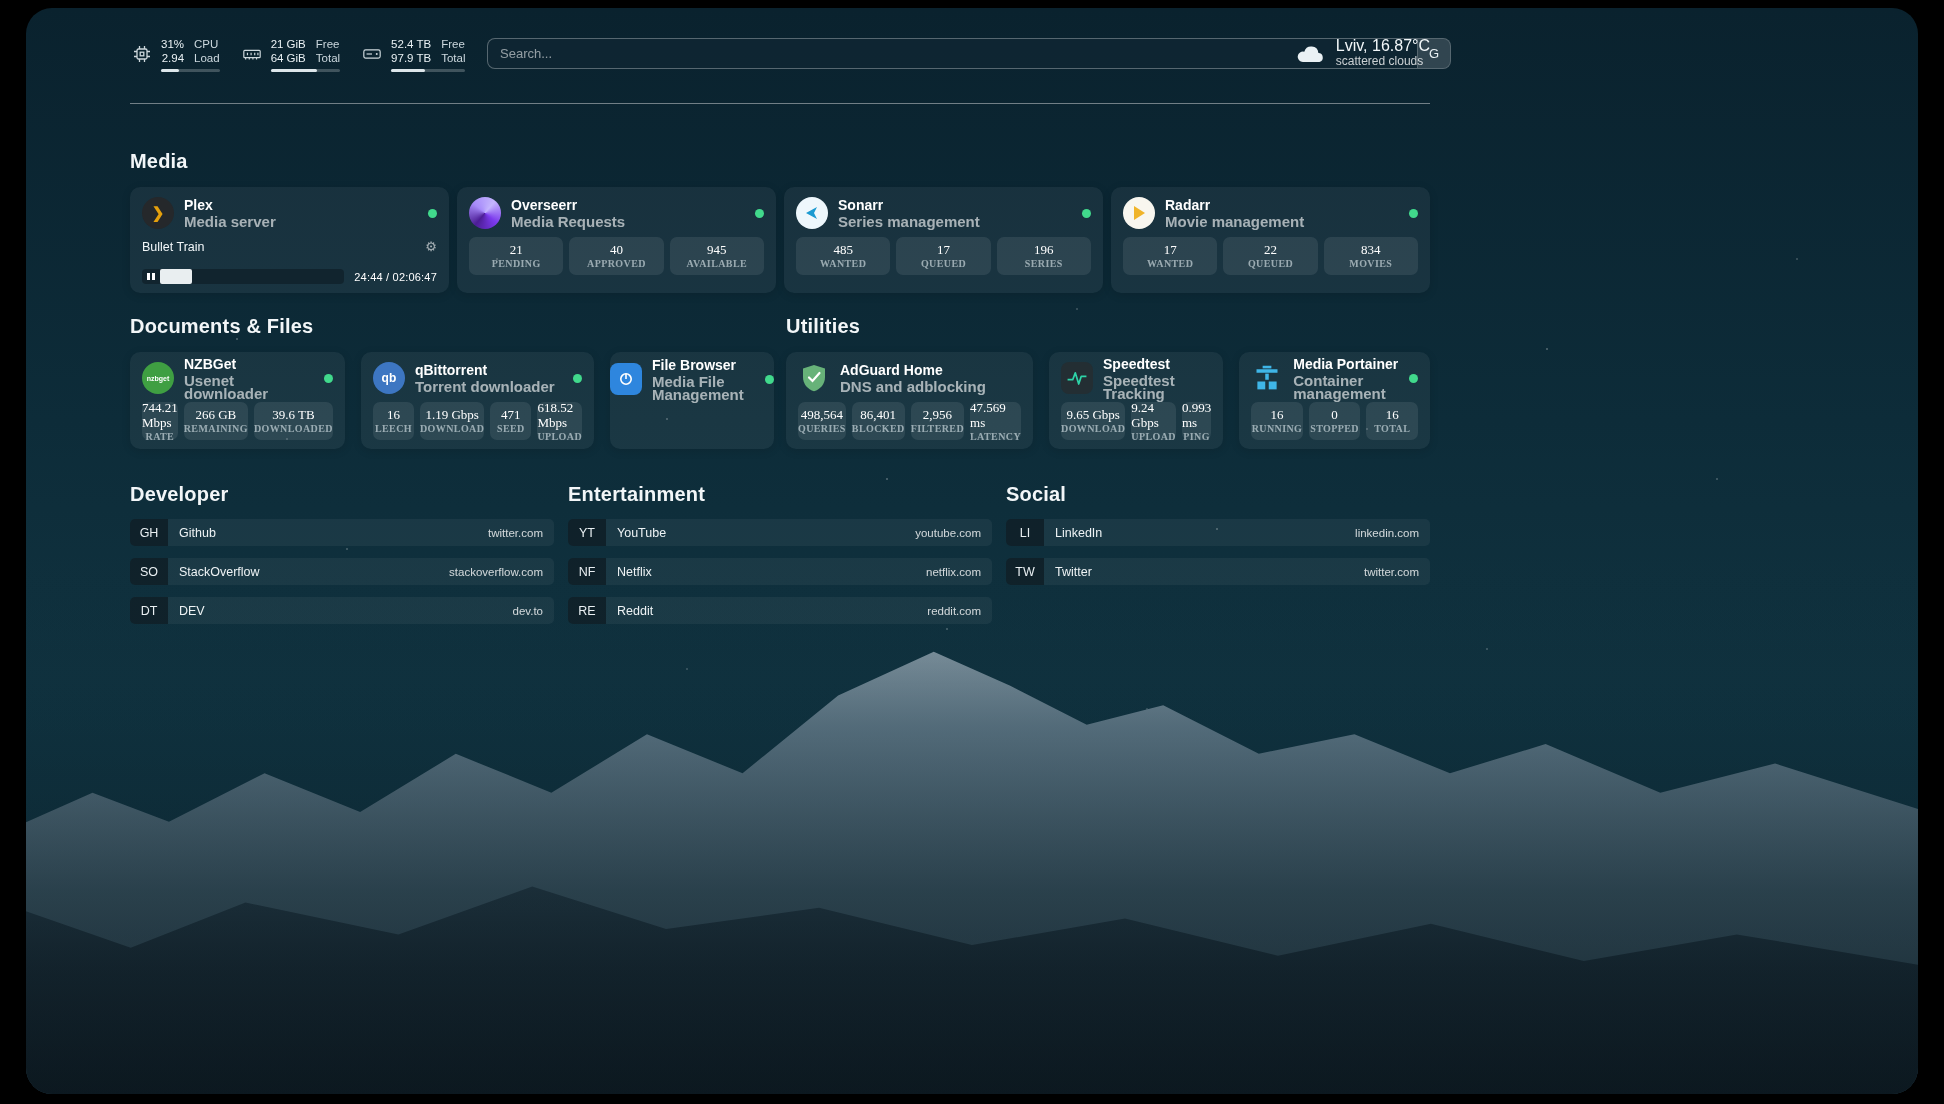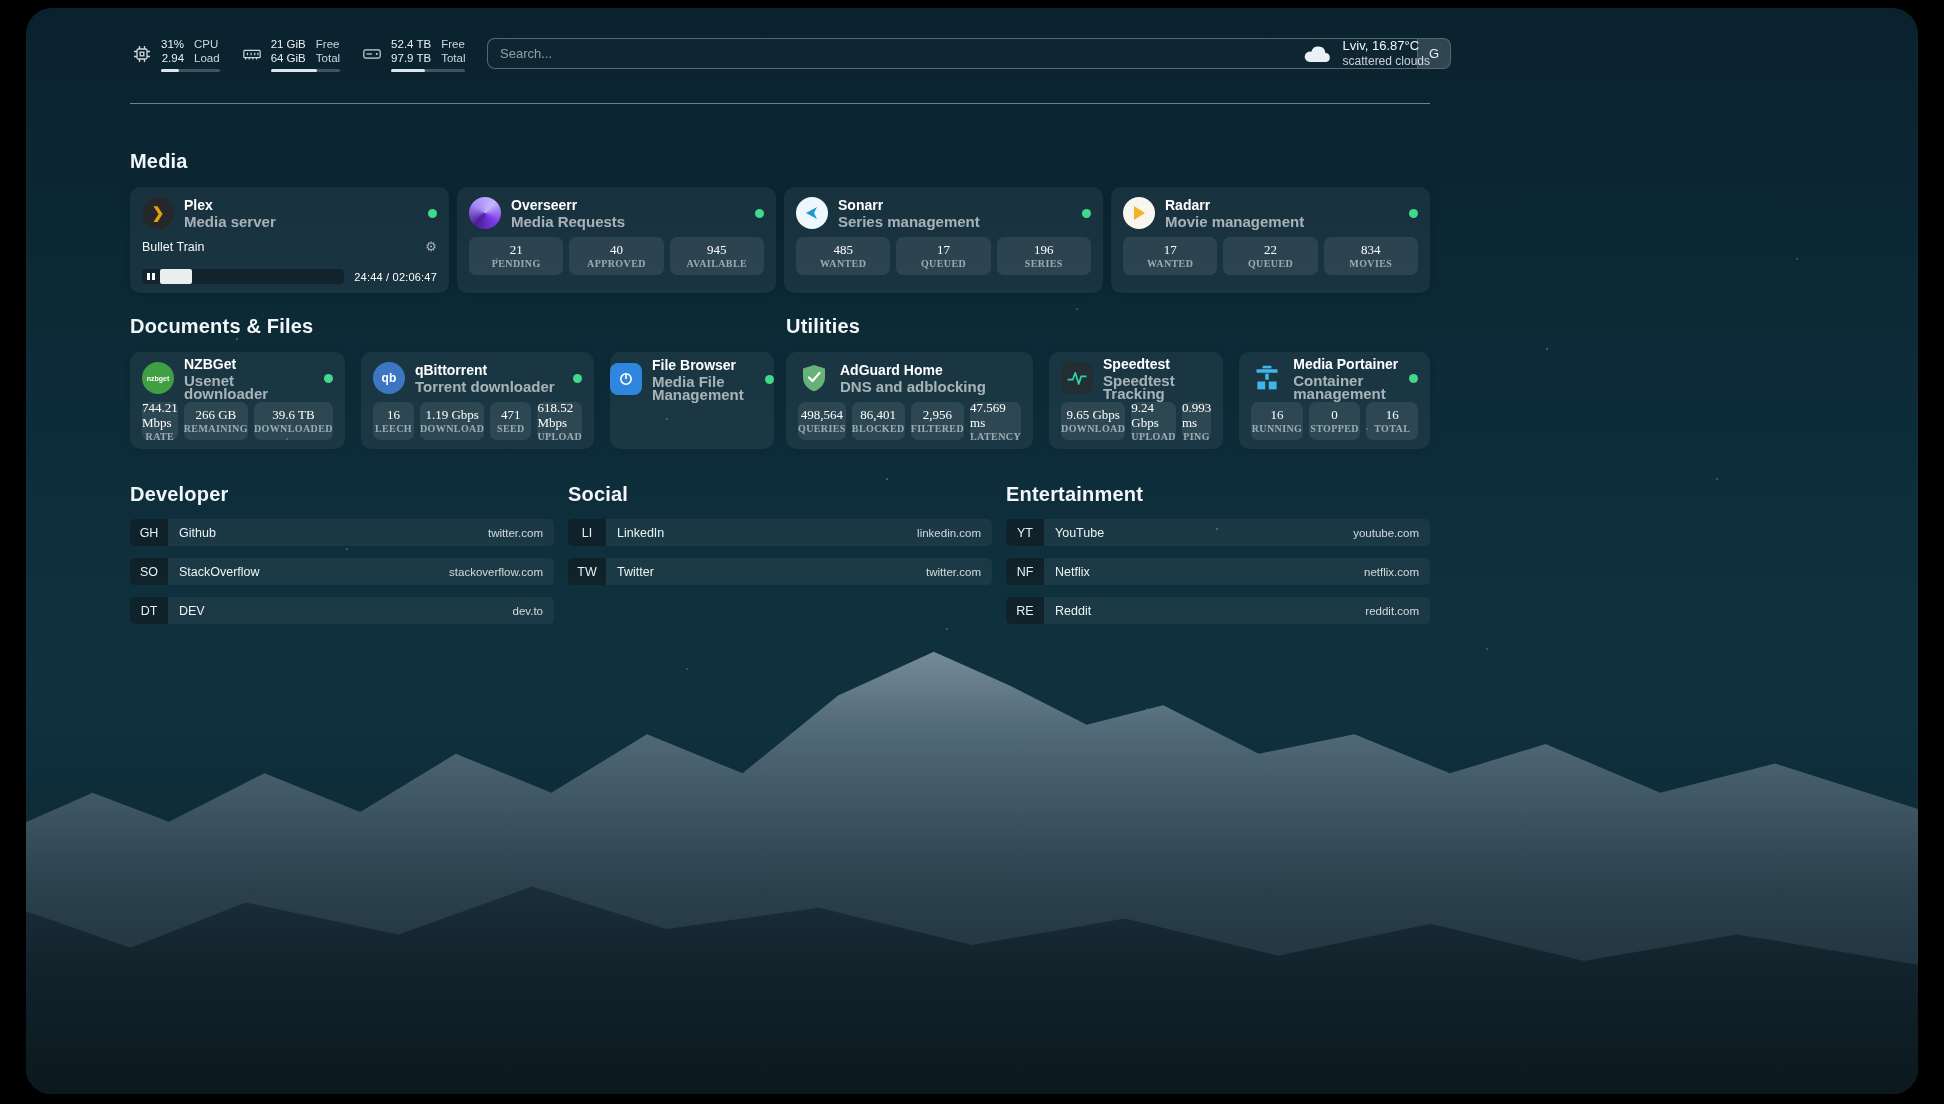--- a/index.html
+++ b/index.html
@@ -48,21 +48,21 @@
   .searchbar { position:absolute; left:357px; top:2px; width:964px; height:31px; display:flex;
     background:rgba(18,40,52,.55); border:1px solid rgba(255,255,255,.30); border-radius:8px; overflow:hidden; }
   .searchbar input { flex:1; background:transparent; border:none; outline:none;
     color:#e9eff2; font-size:13px; padding:0 12px; font-family:"Liberation Sans",sans-serif; }
   .searchbar input::placeholder { color:rgba(255,255,255,.55); }
   .search-engine { width:33px; background:rgba(255,255,255,.15); border:none;
     border-left:1px solid rgba(255,255,255,.18); color:#eaf1f4; font-size:13px; cursor:pointer; }
 
   .weather { position:absolute; right:0; top:2px; display:flex; gap:10px; align-items:center; }
   .weather-icon { width:32px; height:24px; }
-  .weather-loc { font-size:13px; color:#f2f7f9; line-height:16px; }
+  .weather-loc { font-size:16px; color:#f2f7f9; line-height:16px; }
   .weather-cond { font-size:12px; color:rgba(255,255,255,.78); line-height:15px; }
 
   .divider { margin-top:27px; height:1px; background:rgba(255,255,255,.42); }
 
   .section-title { font-size:20px; font-weight:700; color:#f2f6f8; letter-spacing:.2px; }
   .title-media { margin-top:46px; }
   .cols-head { display:grid; grid-template-columns:1fr 1fr; gap:12px; margin-top:22px; }
 
   .media-row { display:grid; grid-template-columns:repeat(4,1fr); gap:8px; margin-top:14px; }
 
@@ -531,47 +531,47 @@
           <span class="bm-url">stackoverflow.com</span>
         </a>
         <a class="bm-row">
           <span class="bm-abbr">DT</span>
           <span class="bm-name">DEV</span>
           <span class="bm-url">dev.to</span>
         </a>
       </div>
 
       <div class="bm-col">
+        <h2 class="section-title">Entertainment</h2>
+        <a class="bm-row">
+          <span class="bm-abbr">YT</span>
+          <span class="bm-name">YouTube</span>
+          <span class="bm-url">youtube.com</span>
+        </a>
+        <a class="bm-row">
+          <span class="bm-abbr">NF</span>
+          <span class="bm-name">Netflix</span>
+          <span class="bm-url">netflix.com</span>
+        </a>
+        <a class="bm-row">
+          <span class="bm-abbr">RE</span>
+          <span class="bm-name">Reddit</span>
+          <span class="bm-url">reddit.com</span>
+        </a>
+      </div>
+
+      <div class="bm-col">
         <h2 class="section-title">Social</h2>
         <a class="bm-row">
           <span class="bm-abbr">LI</span>
           <span class="bm-name">LinkedIn</span>
           <span class="bm-url">linkedin.com</span>
         </a>
         <a class="bm-row">
           <span class="bm-abbr">TW</span>
           <span class="bm-name">Twitter</span>
           <span class="bm-url">twitter.com</span>
         </a>
       </div>
-
-      <div class="bm-col">
-        <h2 class="section-title">Entertainment</h2>
-        <a class="bm-row">
-          <span class="bm-abbr">YT</span>
-          <span class="bm-name">YouTube</span>
-          <span class="bm-url">youtube.com</span>
-        </a>
-        <a class="bm-row">
-          <span class="bm-abbr">NF</span>
-          <span class="bm-name">Netflix</span>
-          <span class="bm-url">netflix.com</span>
-        </a>
-        <a class="bm-row">
-          <span class="bm-abbr">RE</span>
-          <span class="bm-name">Reddit</span>
-          <span class="bm-url">reddit.com</span>
-        </a>
-      </div>
     </div>
 
   </div>
 </div>
 
 </body></html>

